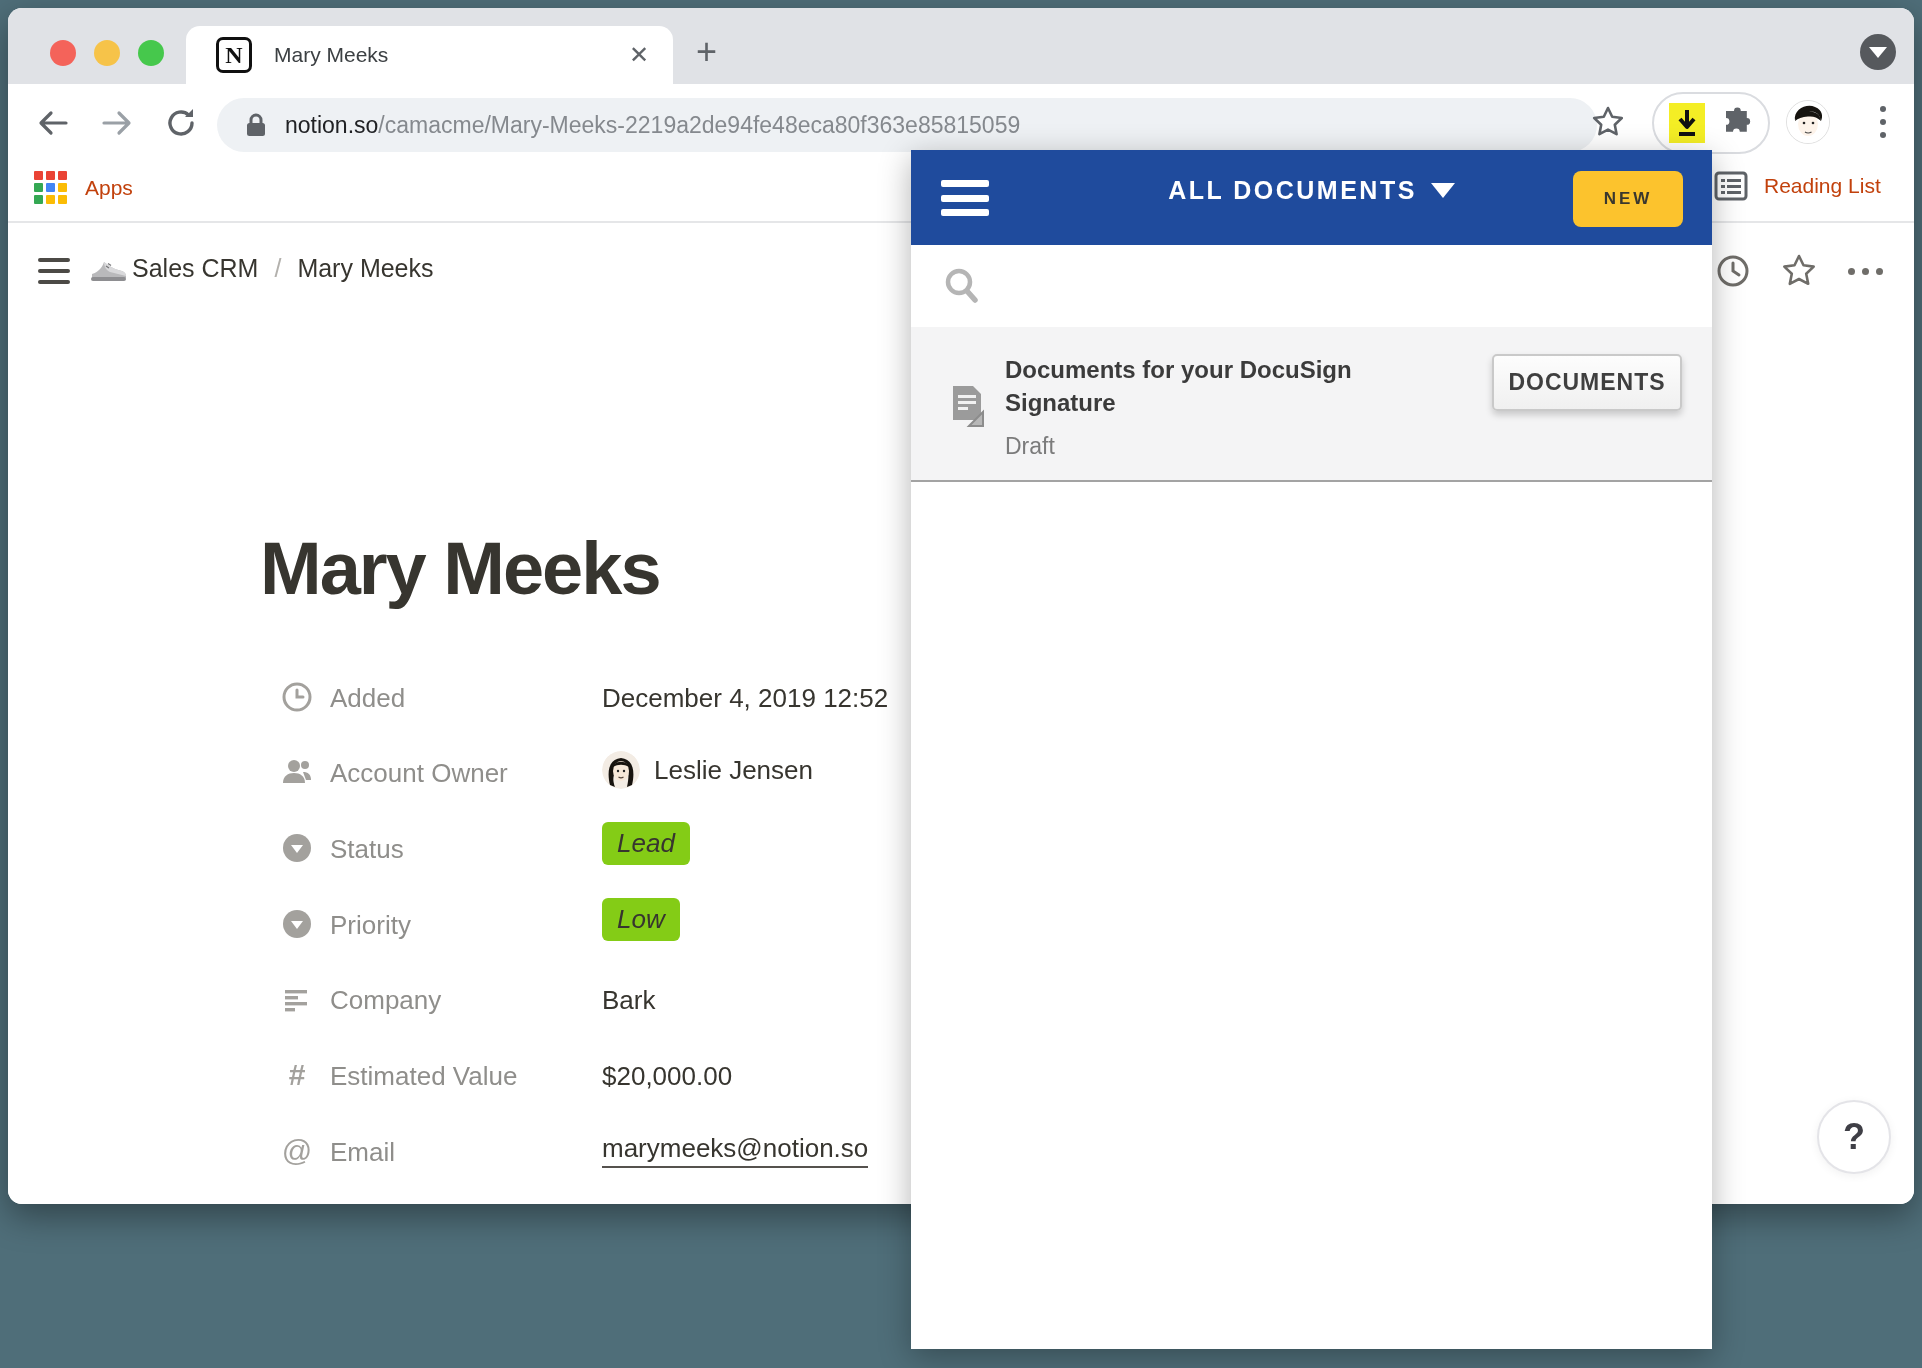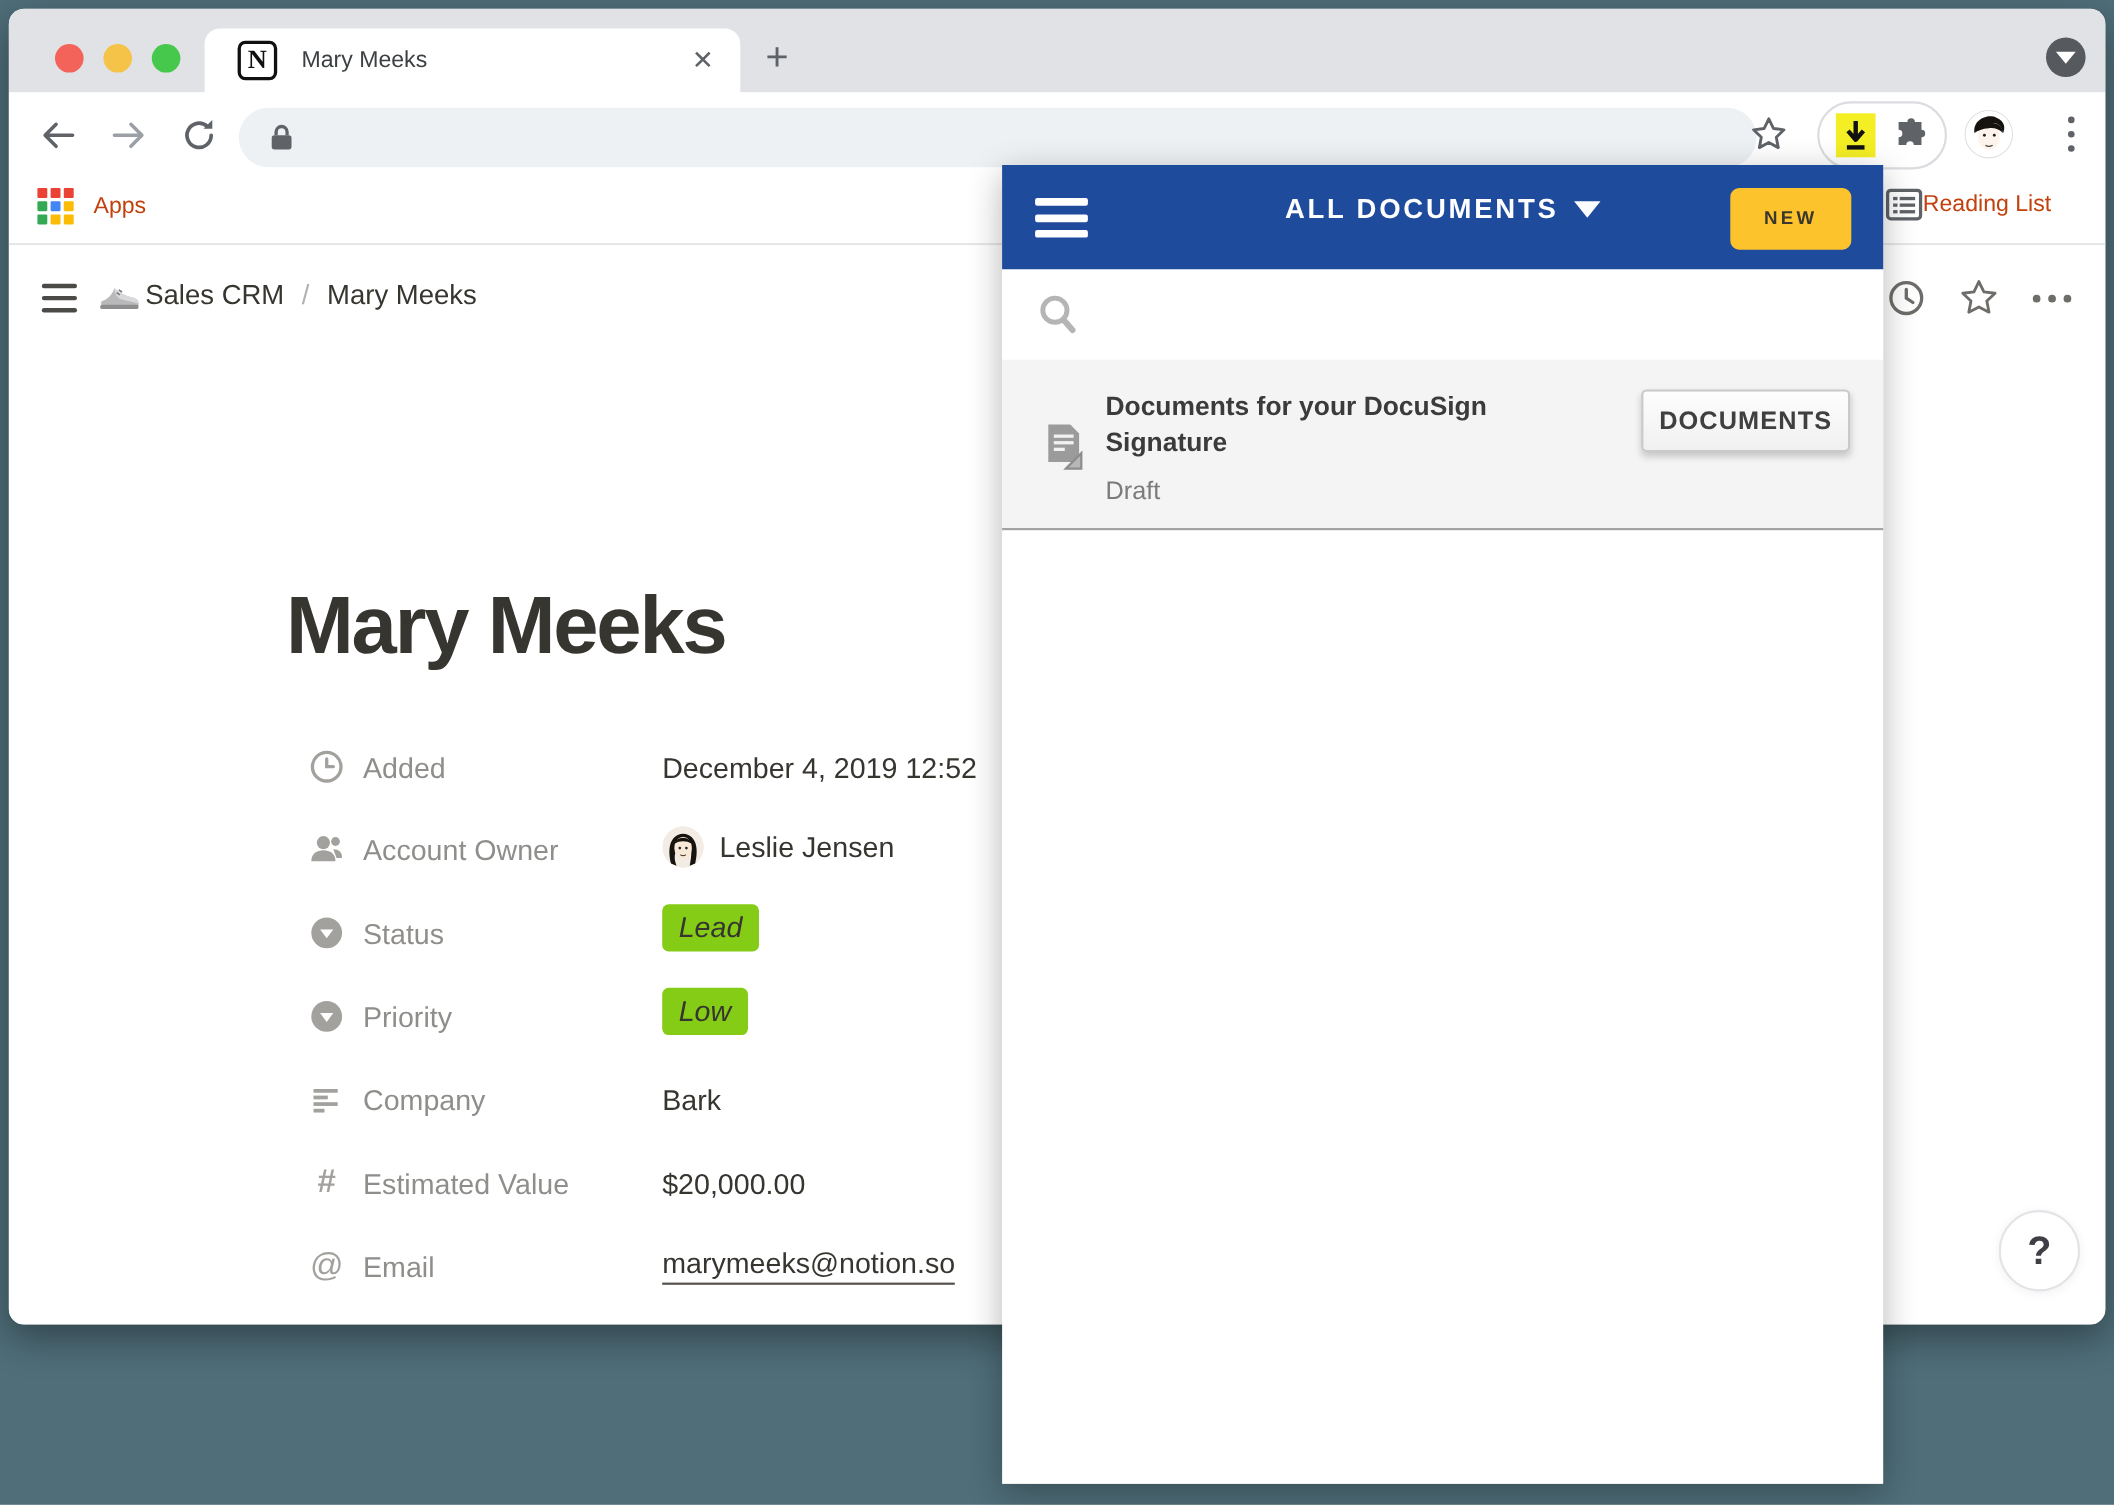--- a/index.html
+++ b/index.html
@@ -67,21 +67,21 @@
   .avatar-btn { position:absolute; left:1778px; top:16px; width:44px; height:44px; border-radius:50%; overflow:hidden; background:#fff; border:1px solid #e0e0e0; }
   .dots-v { position:absolute; left:1872px; top:22px; display:flex; flex-direction:column; gap:7px; align-items:center; }
   .dots-v i { width:6px; height:6px; border-radius:50%; background:#5f6368; }
 
   
   .bookmarks { position:absolute; top:153px; left:0; right:0; height:62px; background:#fff; border-bottom:2px solid #e5e6e8; }
   .apps-item { position:absolute; left:26px; top:10px; display:flex; align-items:center; gap:18px; }
   .apps-grid { display:grid; grid-template-columns:repeat(3,9px); grid-template-rows:repeat(3,9px); gap:3px; }
   .apps-grid i { border-radius:1px; }
   .bm-label { font-size:21px; color:#c2410c; }
-  .reading-item { position:absolute; left:1706px; top:10px; display:flex; align-items:center; }
+  .reading-item { position:absolute; left:1706px; top:10px; display:flex; align-items:center; gap:16px; }
 
   
   .n-content { position:absolute; top:215px; left:0; right:0; bottom:0; background:#fff; }
   .crumb-burger { position:absolute; left:30px; top:250px; width:32px; height:26px; display:flex; flex-direction:column; justify-content:space-between; }
   .crumb-burger i { height:4px; background:#4c4a46; border-radius:2px; }
   .crumb-shoe { position:absolute; left:80px; top:240px; }
   .breadcrumb { position:absolute; left:124px; top:246px; font-size:25px; display:flex; align-items:center; }
   .crumb-sep { color:#b3b1ad; padding:0 16px; }
   .n-top-ic { position:absolute; top:244px; width:38px; height:38px; }
   .n-dots { position:absolute; top:260px; left:1840px; display:flex; gap:7px; }
@@ -169,20 +169,21 @@
     <svg class="nav-ic" style="left:156px" viewBox="0 0 34 34">
       <path d="M28 17 a11 11 0 1 1 -3.6 -8.1" fill="none" stroke="#5f6368" stroke-width="3.4" stroke-linecap="round"></path>
       <path d="M29 3 v8 h-8 z" fill="#5f6368"></path>
     </svg>
 
     <div class="urlbar">
       <svg width="22" height="26" viewBox="0 0 22 26">
         <rect x="2" y="11" width="18" height="13" rx="2.5" fill="#5f6368"></rect>
         <path d="M6 11 V8 a5 5 0 0 1 10 0 v3" fill="none" stroke="#5f6368" stroke-width="3"></path>
       </svg>
+      <span class="url-text"><span class="url-domain">notion.so</span><span class="url-path">/camacme/Mary-Meeks-2219a2de94fe48eca80f363e85815059</span></span>
     </div>
 
     <svg class="star-btn" viewBox="0 0 36 36">
       <path d="M18 4 l4.2 8.8 9.6 1.2 -7 6.7 1.8 9.5 L18 25.6 9.4 30.2 11.2 20.7 4.2 14 l9.6 -1.2 z" fill="none" stroke="#5f6368" stroke-width="2.6" stroke-linejoin="round"></path>
     </svg>
 
     <div class="ext-pill">
       <span class="dl-ext">
         <svg width="24" height="30" viewBox="0 0 24 30">
           <path d="M12 2 v16 M5 11 l7 8 7-8" fill="none" stroke="#111" stroke-width="4" stroke-linejoin="round"></path>

